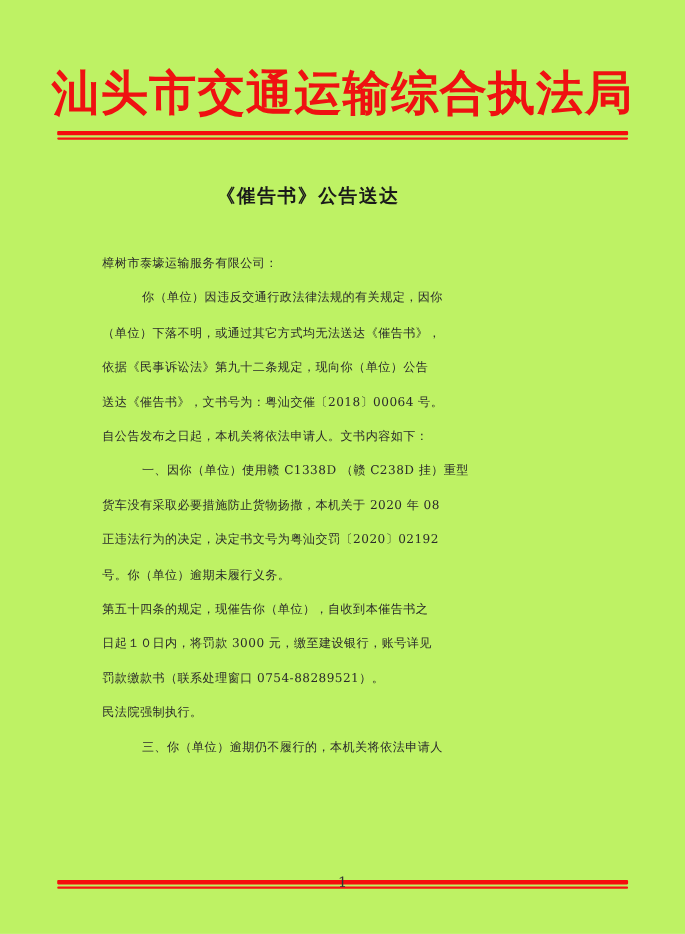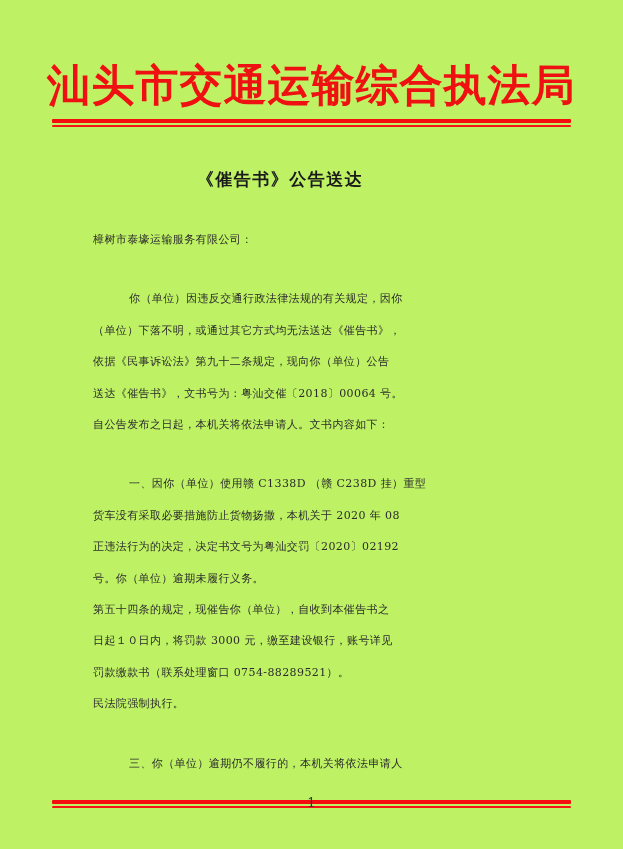--- a/index.html
+++ b/index.html
@@ -95,21 +95,21 @@
     line-height: 31.4px;
     color: #2b2b2b;
     letter-spacing: 0.4px;
     white-space: nowrap;
   }
 
   .addressee { margin-bottom: 0; }
 
   .para { margin: 0; }
 
-  .indent2 { padding-left: 36px; margin-top: 28px; }
+  .indent2 { padding-left: 36px; }
 
   
   .rule-footer { top: 800px; }
 
   .page-number {
     position: absolute;
     left: 0;
     top: 795px;
     width: 623px;
     text-align: center;

